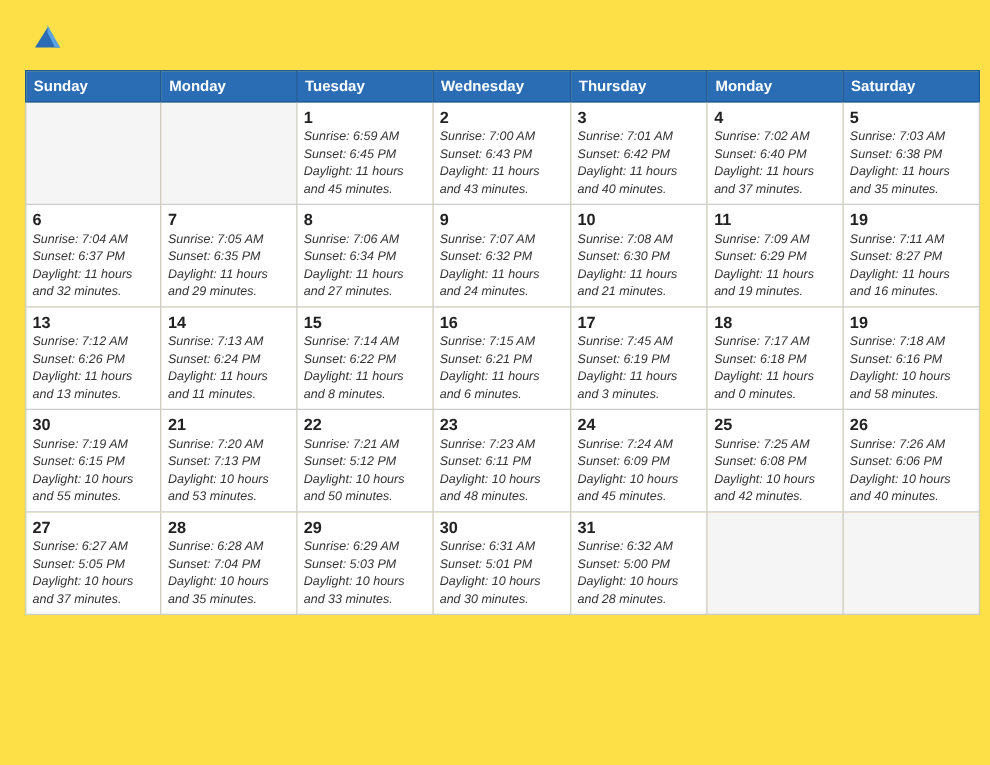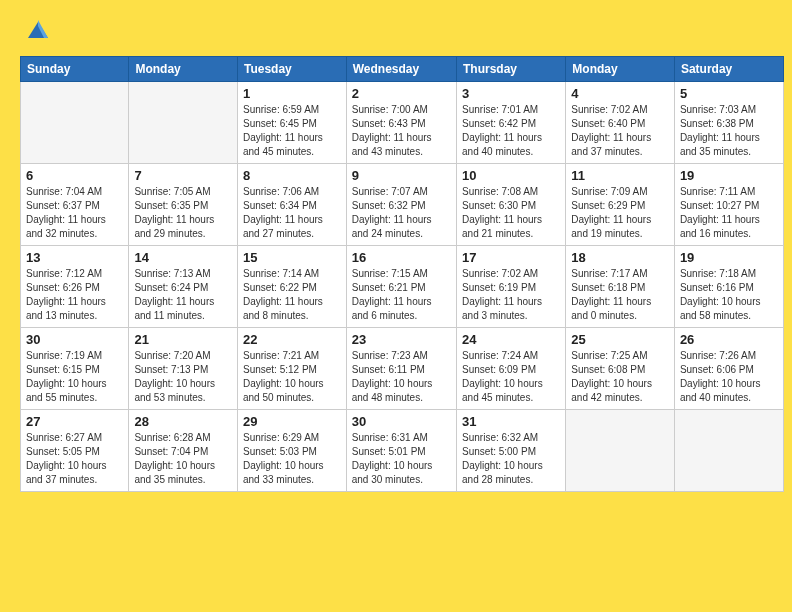--- a/index.html
+++ b/index.html
@@ -82,20 +82,21 @@
       font-size: 13px;
       font-weight: bold;
       color: #222;
       display: block;
       margin-bottom: 2px;
     }
     .day-info {
       color: #333;
       font-size: 10px;
       line-height: 1.4;
+      font-style: italic;
     }
     tr:last-child td {
       
     }
   </style>
 </head>
 <body>
 
 <div class="page">
   <div class="header">
@@ -198,21 +199,21 @@
           </td>
           <td>
             <span class="day-num">11</span>
             <div class="day-info">Sunrise: 7:09 AM
 Sunset: 6:29 PM
 Daylight: 11 hours and 19 minutes.</div>
           </td>
           <td>
             <span class="day-num">19</span>
             <div class="day-info">Sunrise: 7:11 AM
-Sunset: 10:27 PM
+Sunset: 8:27 PM
 Daylight: 11 hours and 16 minutes.</div>
           </td>
         </tr>
         <tr>
           <td>
             <span class="day-num">13</span>
             <div class="day-info">Sunrise: 7:12 AM
 Sunset: 6:26 PM
 Daylight: 11 hours and 13 minutes.</div>
           </td>
@@ -229,21 +230,21 @@
 Daylight: 11 hours and 8 minutes.</div>
           </td>
           <td>
             <span class="day-num">16</span>
             <div class="day-info">Sunrise: 7:15 AM
 Sunset: 6:21 PM
 Daylight: 11 hours and 6 minutes.</div>
           </td>
           <td>
             <span class="day-num">17</span>
-            <div class="day-info">Sunrise: 7:02 AM
+            <div class="day-info">Sunrise: 7:45 AM
 Sunset: 6:19 PM
 Daylight: 11 hours and 3 minutes.</div>
           </td>
           <td>
             <span class="day-num">18</span>
             <div class="day-info">Sunrise: 7:17 AM
 Sunset: 6:18 PM
 Daylight: 11 hours and 0 minutes.</div>
           </td>
           <td>

